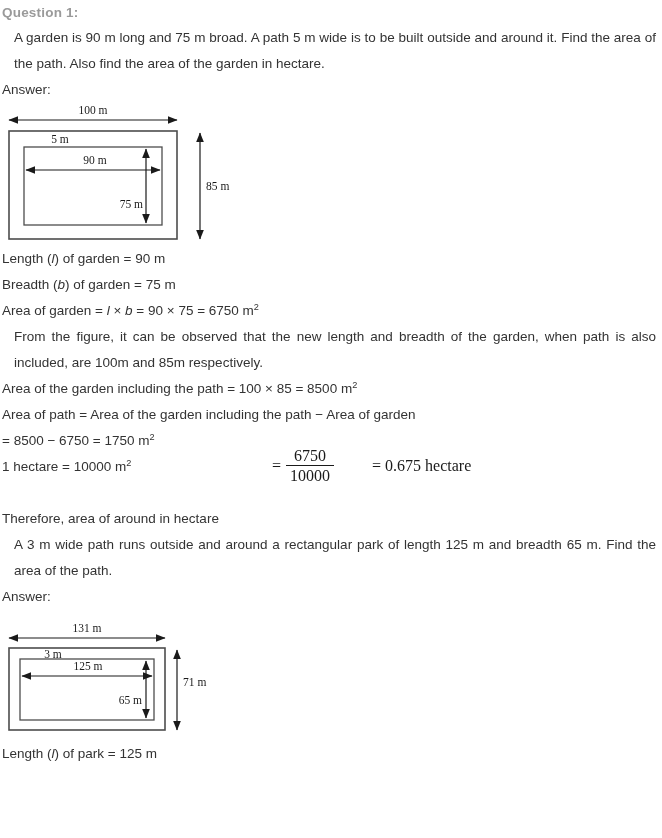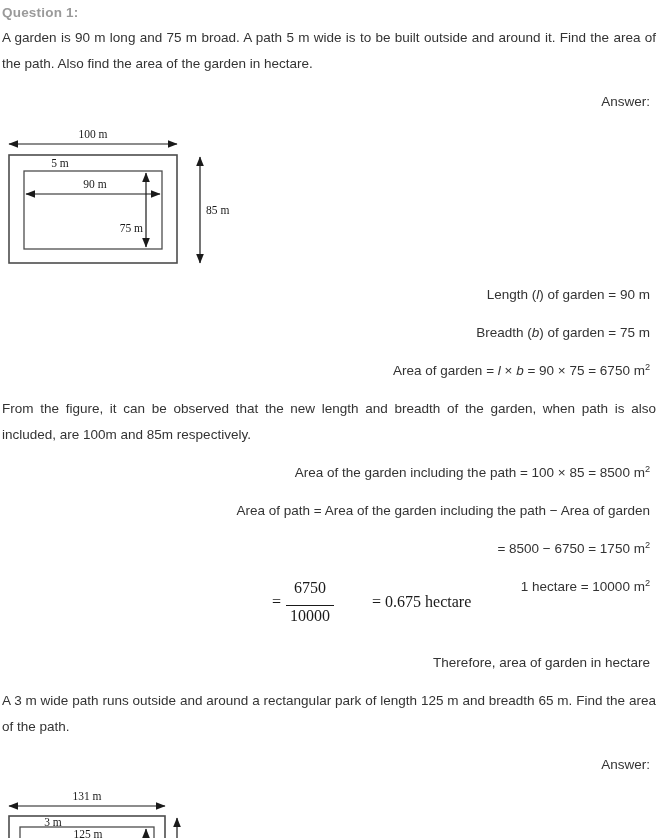--- a/index.html
+++ b/index.html
@@ -28,31 +28,30 @@
     padding: 4px 0 4px 2px;
     line-height: 17px;
     letter-spacing: 0.2px;
   }
   .para {
     font-size: 13.5px;
     line-height: 26px;
     color: #333333;
     text-align: justify;
     margin: 0;
-    padding: 0 6px 0 2px;
+    padding: 0 6px 0 14px;
     box-sizing: border-box;
   }
   .line {
     font-size: 13.5px;
     line-height: 26px;
     color: #333333;
-    margin: 12px;
+    margin: 0;
     padding: 0 0 0 2px;
     white-space: nowrap;
-    text-align: right;
   }
   .it {
     font-style: italic;
   }
   sup {
     font-size: 0.68em;
     vertical-align: super;
     line-height: 0;
   }
   
@@ -80,21 +79,20 @@
     display: flex;
     align-items: center;
     white-space: nowrap;
   }
   .frac {
     display: inline-flex;
     flex-direction: column;
     align-items: center;
     vertical-align: middle;
     margin: 0 3px;
-    gap: 8px;
   }
   .frac .num {
     padding: 0 4px 1px 4px;
     line-height: 17px;
   }
   .frac .den {
     border-top: 1.4px solid #1a1a1a;
     padding: 1px 4px 0 4px;
     line-height: 17px;
   }
@@ -167,21 +165,21 @@
         <span class="frac-eq">=</span>
         <span class="frac">
           <span class="num">6750</span>
           <span class="den">10000</span>
         </span>
         <span class="frac-tail"><span>=</span>
           <span class="val">0.675</span><span>hectare</span></span>
       </div>
     </div>
 
-    <div class="line">Therefore, area of garden in hectare</div>
+    <div class="line">Therefore, area of around in hectare</div>
   </div>
 
   <div>
 
 
     <div class="para">A 3 m wide path runs outside and around a rectangular park of length 125 m and breadth 65 m. Find the area of the path.</div>
 
     <div class="line">Answer:</div>
 
     <div class="figure fig2">

